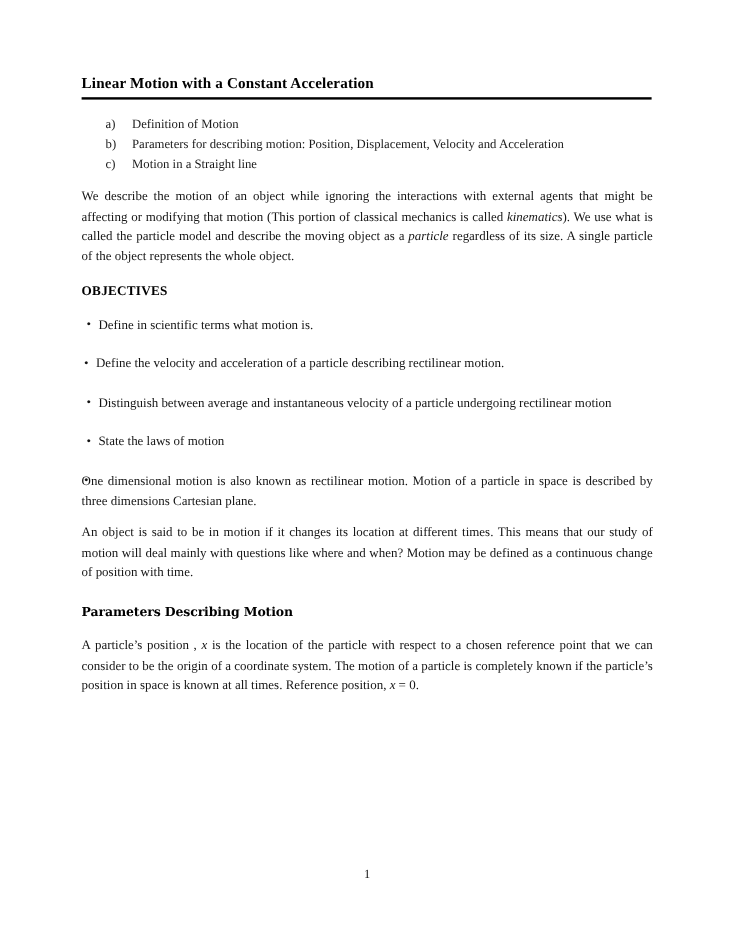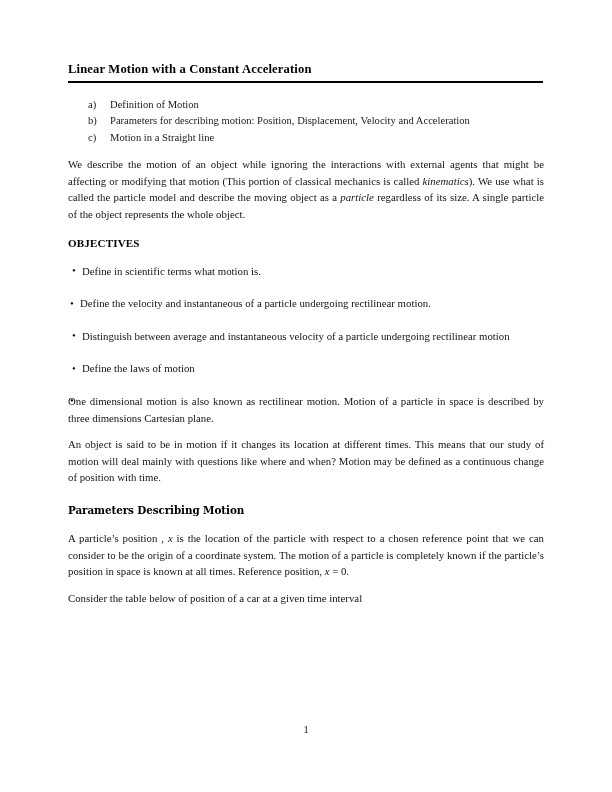--- a/index.html
+++ b/index.html
@@ -172,42 +172,41 @@
     <h2 class="heading-caps">OBJECTIVES</h2>
 
 
     <ul class="bullet-list">
       <li class="bullet-item lead-space">
         <span class="bullet-dot indented">•</span>
         <span>Define in scientific terms what motion is.</span>
       </li>
       <li class="bullet-item">
         <span class="bullet-dot">•</span>
-        <span>Define the velocity and instantaneous of a particle undergoing rectilinear motion.</span>
+        <span>Define the velocity and acceleration of a particle describing rectilinear motion.</span>
       </li>
       <li class="bullet-item lead-space">
         <span class="bullet-dot indented">•</span>
         <span>Distinguish between average and instantaneous velocity of a particle undergoing rectilinear motion</span>
       </li>
       <li class="bullet-item lead-space">
         <span class="bullet-dot indented">•</span>
-        <span>Define the laws of motion</span>
+        <span>State the laws of motion</span>
       </li>
       <li class="bullet-item">
         <span class="bullet-dot">•</span>
       </li>
     </ul>
 
 
     <p class="para">One dimensional motion is also known as rectilinear motion. Motion of a particle in space is described by three dimensions Cartesian plane.</p>
 
     <p class="para">An object is said to be in motion if it changes its location at different times. This means that our study of motion will deal mainly with questions like where and when? Motion may be defined as a continuous change of position with time.</p>
 
     <h2 class="heading-sub">Parameters Describing Motion</h2>
 
     <p class="para"><span>A particle’s </span><b>position</b><span> , </span><span class="mathvar">x</span><span> is the location of the particle with respect to a chosen reference point that we can consider to be the origin of a coordinate system. The motion of a particle is completely known if the particle’s position in space is known at all times. Reference position, </span><span class="mathvar">x</span><span> =  0.</span></p>
 
-    <p class="para">Consider the table below of position of a car at a given time interval</p>
 
   </div>
 
   <div class="page-number">1</div>
 </div>
 
 </body></html>

